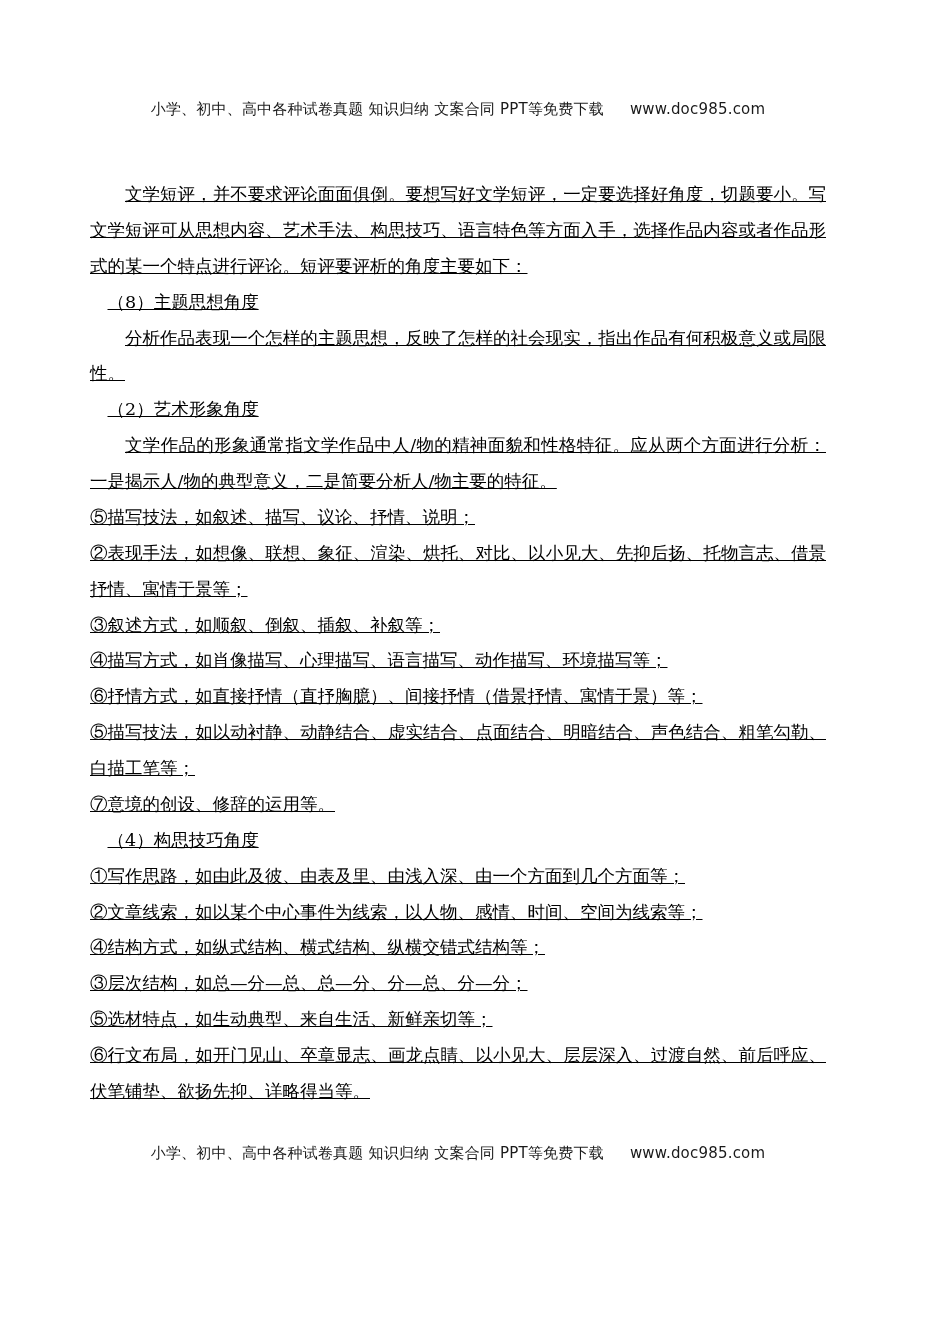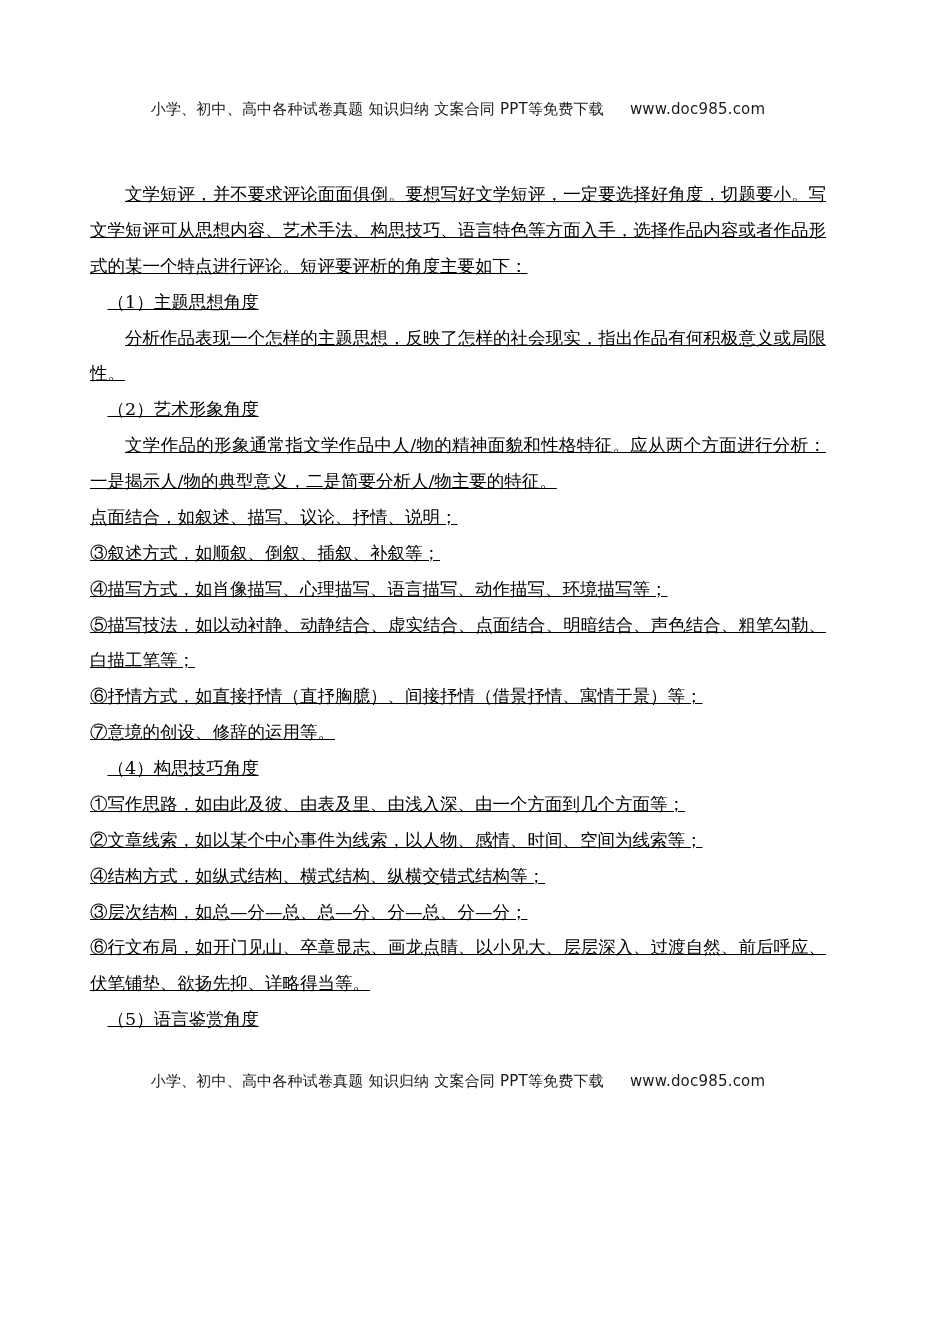--- a/index.html
+++ b/index.html
@@ -65,36 +65,37 @@
 <body>
 
 <div class="page">
 
   <div class="header-note">
     <span>小学、初中、高中各种试卷真题 知识归纳 文案合同 PPT等免费下载</span><span class="site">www.doc985.com</span>
   </div>
 
   <div class="body-block">
     <p class="para indent2">文学短评，并不要求评论面面俱倒。要想写好文学短评，一定要选择好角度，切题要小。写文学短评可从思想内容、艺术手法、构思技巧、语言特色等方面入手，选择作品内容或者作品形式的某一个特点进行评论。短评要评析的角度主要如下：</p>
-    <p class="para indent1">（1）主题思想角度</p>
+    <p class="para indent1">（8）主题思想角度</p>
     <p class="para indent2">分析作品表现一个怎样的主题思想，反映了怎样的社会现实，指出作品有何积极意义或局限性。</p>
     <p class="para indent1">（2）艺术形象角度</p>
     <p class="para indent2">文学作品的形象通常指文学作品中人/物的精神面貌和性格特征。应从两个方面进行分析：一是揭示人/物的典型意义，二是简要分析人/物主要的特征。</p>
-    <p class="para indent0">点面结合，如叙述、描写、议论、抒情、说明；</p>
+    <p class="para indent0">⑤描写技法，如叙述、描写、议论、抒情、说明；</p>
+    <p class="para indent0">②表现手法，如想像、联想、象征、渲染、烘托、对比、以小见大、先抑后扬、托物言志、借景抒情、寓情于景等；</p>
     <p class="para indent0">③叙述方式，如顺叙、倒叙、插叙、补叙等；</p>
     <p class="para indent0">④描写方式，如肖像描写、心理描写、语言描写、动作描写、环境描写等；</p>
+    <p class="para indent0">⑥抒情方式，如直接抒情（直抒胸臆）、间接抒情（借景抒情、寓情于景）等；</p>
     <p class="para indent0">⑤描写技法，如以动衬静、动静结合、虚实结合、点面结合、明暗结合、声色结合、粗笔勾勒、白描工笔等；</p>
-    <p class="para indent0">⑥抒情方式，如直接抒情（直抒胸臆）、间接抒情（借景抒情、寓情于景）等；</p>
     <p class="para indent0">⑦意境的创设、修辞的运用等。</p>
     <p class="para indent1">（4）构思技巧角度</p>
     <p class="para indent0">①写作思路，如由此及彼、由表及里、由浅入深、由一个方面到几个方面等；</p>
     <p class="para indent0">②文章线索，如以某个中心事件为线索，以人物、感情、时间、空间为线索等；</p>
     <p class="para indent0">④结构方式，如纵式结构、横式结构、纵横交错式结构等；</p>
     <p class="para indent0">③层次结构，如总—分—总、总—分、分—总、分—分；</p>
+    <p class="para indent0">⑤选材特点，如生动典型、来自生活、新鲜亲切等；</p>
     <p class="para indent0">⑥行文布局，如开门见山、卒章显志、画龙点睛、以小见大、层层深入、过渡自然、前后呼应、伏笔铺垫、欲扬先抑、详略得当等。</p>
-    <p class="para indent1">（5）语言鉴赏角度</p>
   </div>
 
   <div class="footer-note">
     <span>小学、初中、高中各种试卷真题 知识归纳 文案合同 PPT等免费下载</span><span class="site">www.doc985.com</span>
   </div>
 
 </div>
 
 </body></html>

